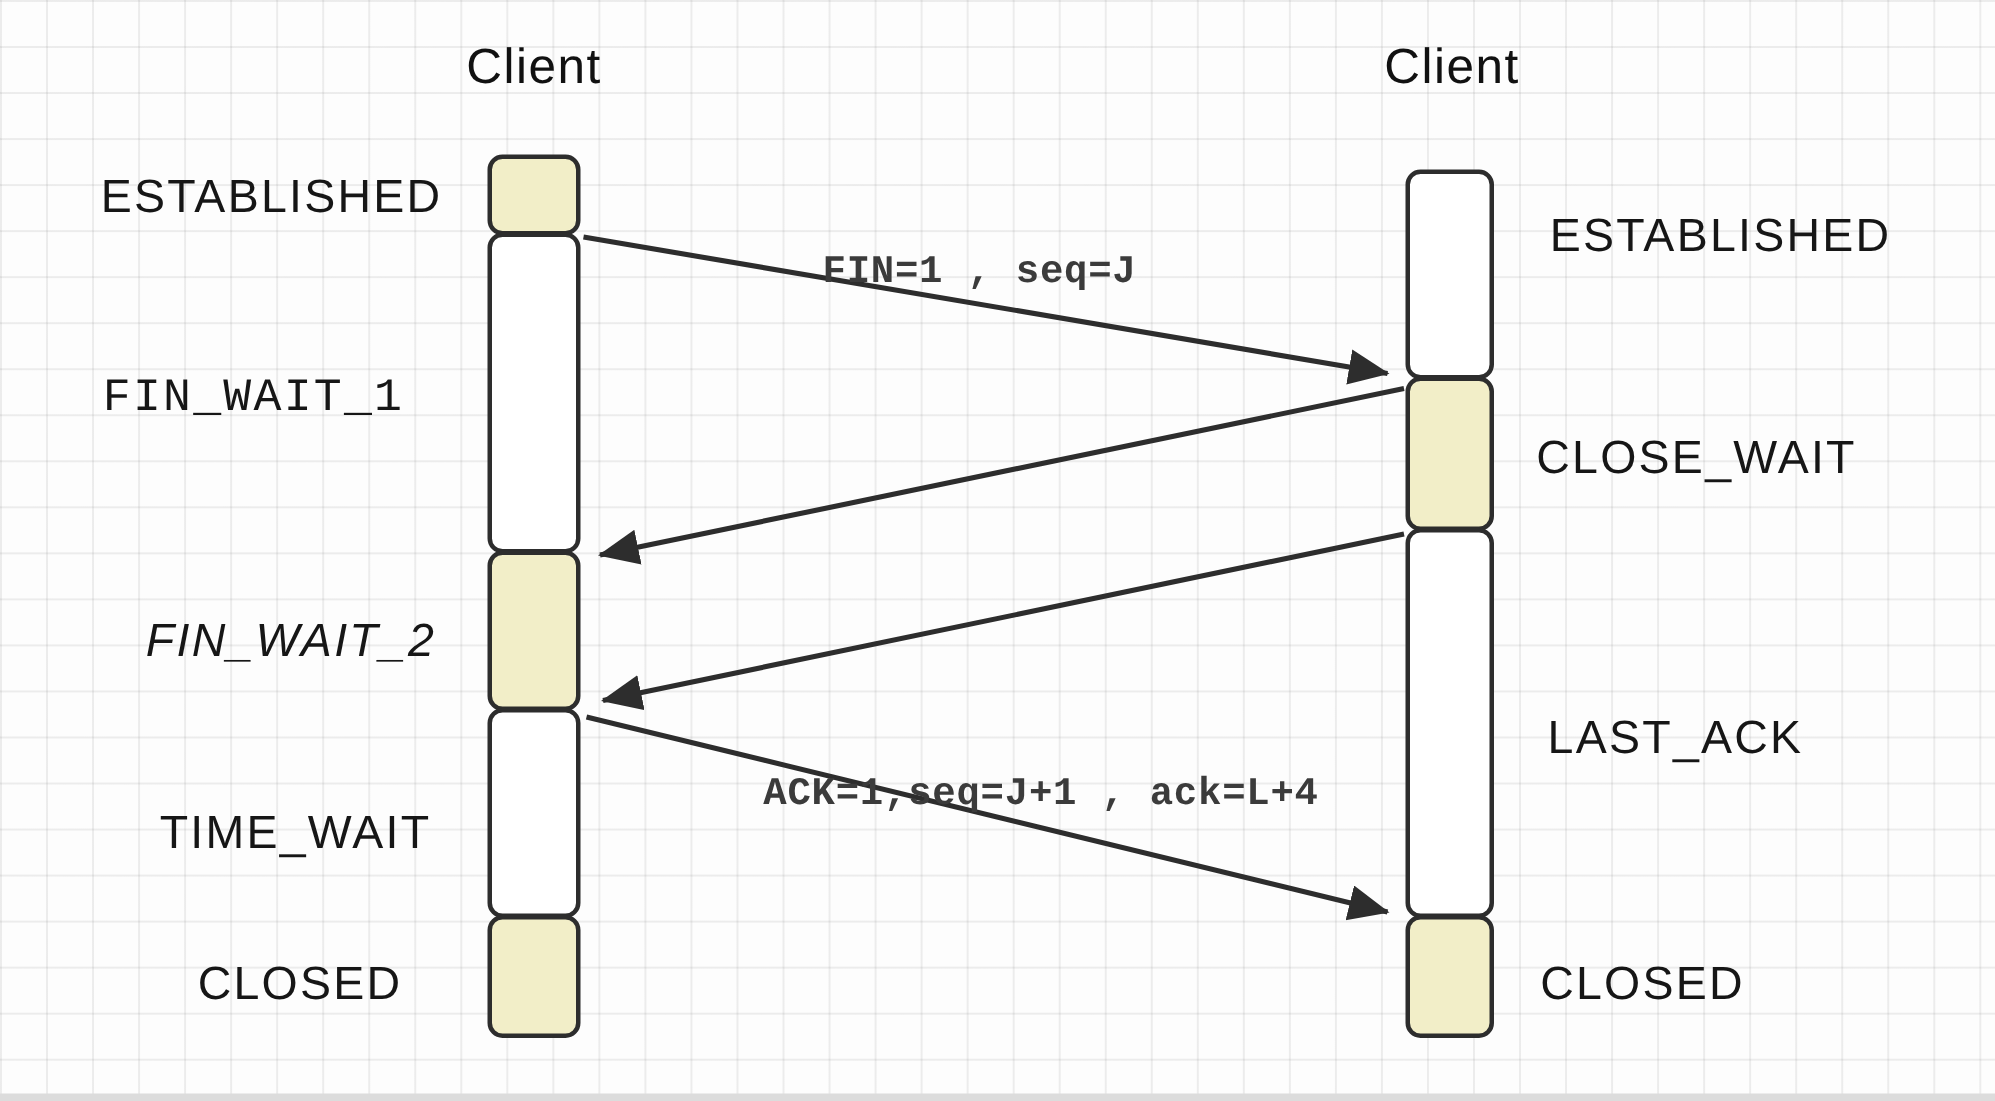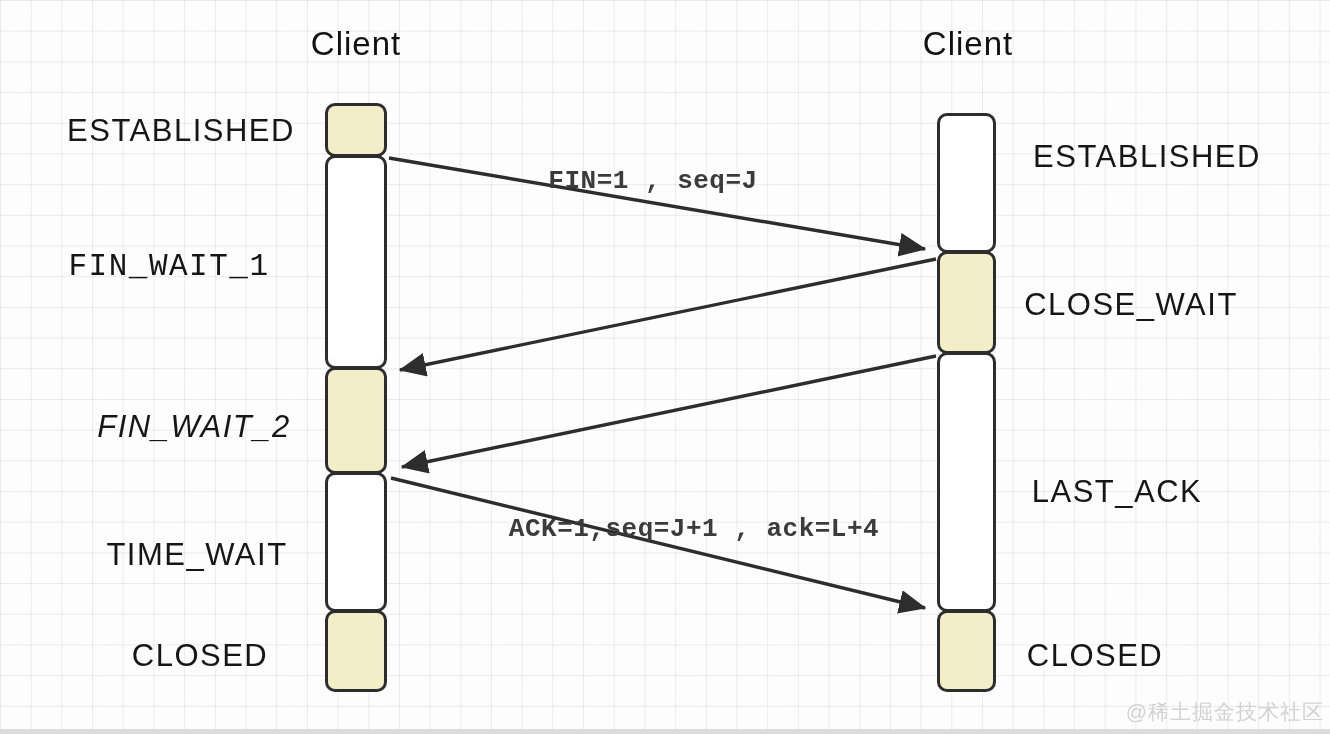--- a/index.html
+++ b/index.html
@@ -114,16 +114,15 @@
   <div class="state-label" style="left:200px; top:656px;">CLOSED</div>
 
   <div class="state-label" style="left:1147px; top:157px;">ESTABLISHED</div>
   <div class="state-label" style="left:1131px; top:305px;">CLOSE_WAIT</div>
   <div class="state-label" style="left:1117px; top:492px;">LAST_ACK</div>
   <div class="state-label" style="left:1095px; top:656px;">CLOSED</div>
 
   <div class="msg-label" style="left:653px; top:181px;">FIN=1 , seq=J</div>
   <div class="msg-label" style="left:694px; top:529px;">ACK=1,seq=J+1 , ack=L+4</div>
 
-  <div class="watermark">@稀土掘金技术社区</div>
 
   <div class="bottom-strip"></div>
 </div>
 
 </body></html>

